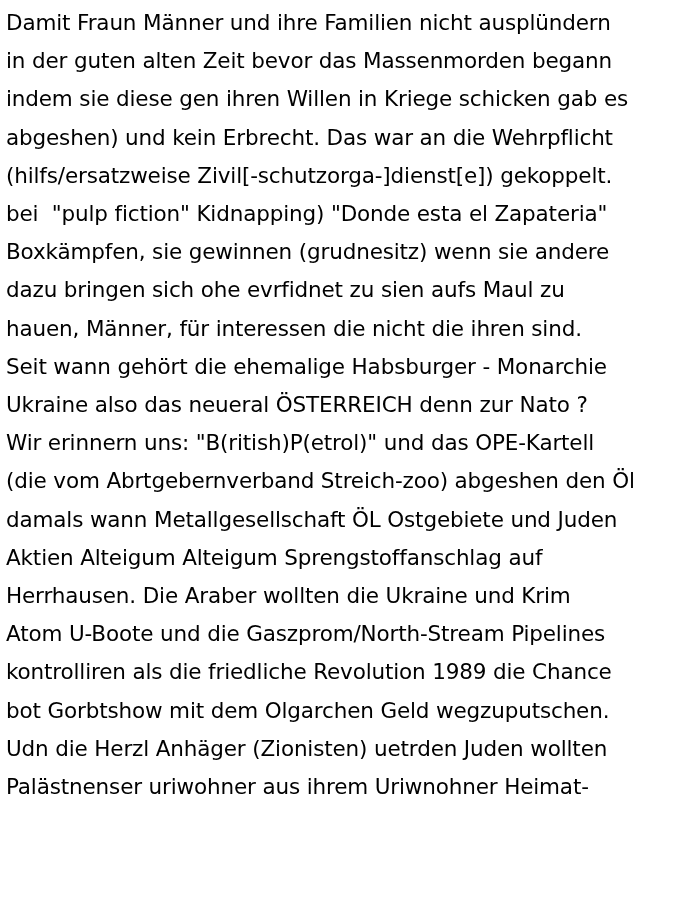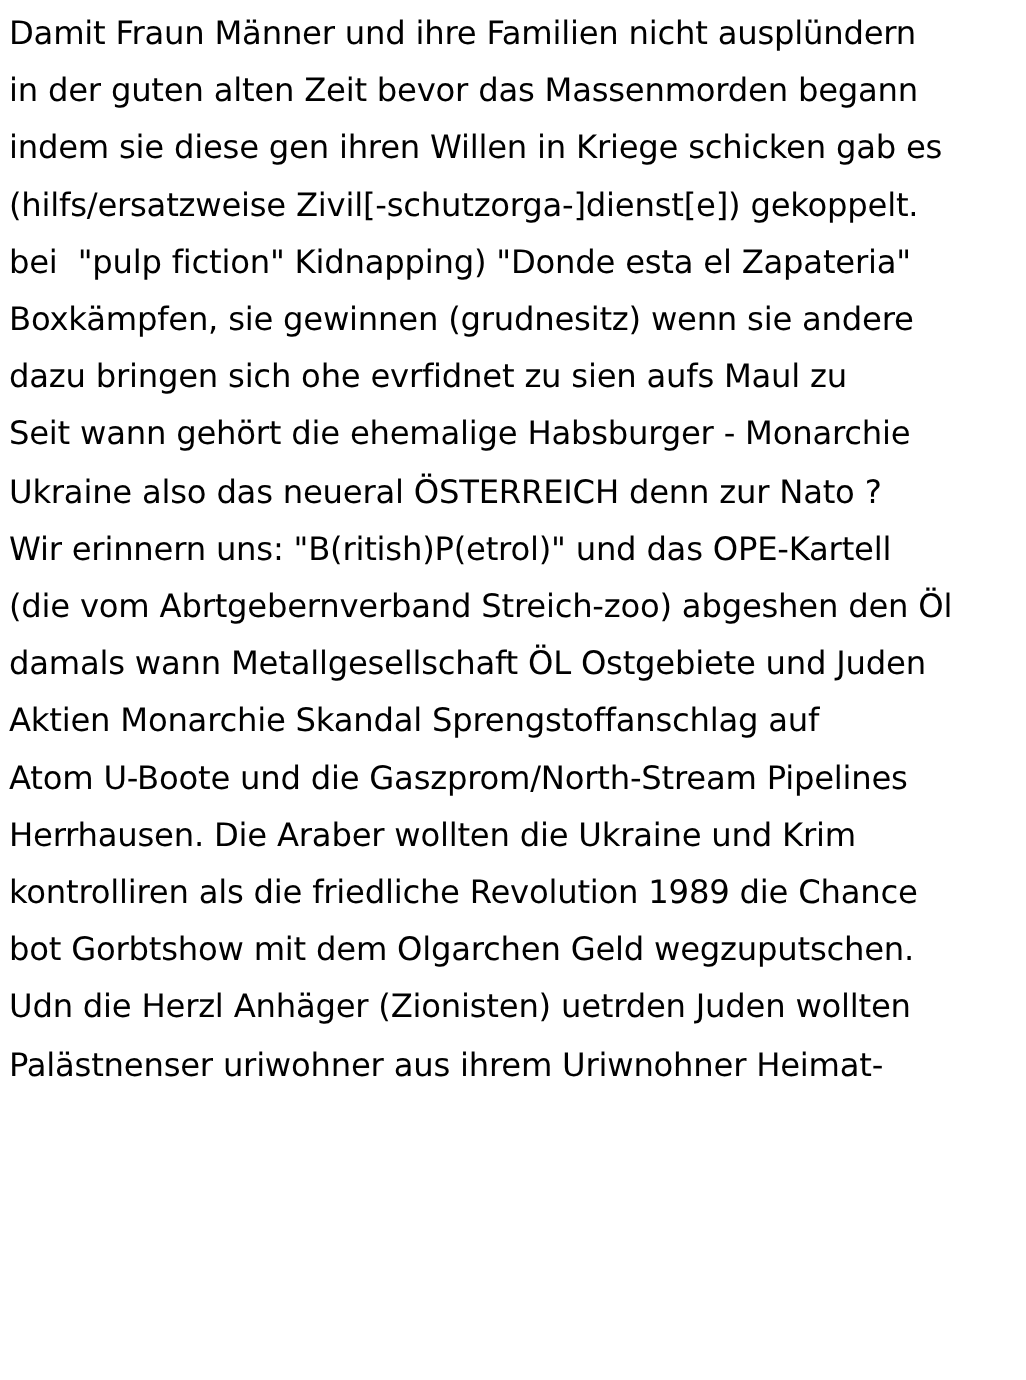--- a/index.html
+++ b/index.html
@@ -27,30 +27,32 @@
     letter-spacing: -0.15px;
   }
 </style>
 </head>
 <body>
 
 <div id="document-body">
   <div class="text-line">Damit Fraun Männer und ihre Familien nicht ausplündern</div>
   <div class="text-line">in der guten alten Zeit bevor das Massenmorden begann</div>
   <div class="text-line">indem sie diese gen ihren Willen in Kriege schicken gab es</div>
+  <div class="text-line">abgeshen) und kein Erbrecht. Das war an die Wehrpflicht</div>
   <div class="text-line">(hilfs/ersatzweise Zivil[-schutzorga-]dienst[e]) gekoppelt.</div>
   <div class="text-line">bei  "pulp fiction" Kidnapping) "Donde esta el Zapateria"</div>
   <div class="text-line">Boxkämpfen, sie gewinnen (grudnesitz) wenn sie andere</div>
   <div class="text-line">dazu bringen sich ohe evrfidnet zu sien aufs Maul zu</div>
+  <div class="text-line">hauen, Männer, für interessen die nicht die ihren sind.</div>
   <div class="text-line">Seit wann gehört die ehemalige Habsburger - Monarchie</div>
   <div class="text-line">Ukraine also das neueral ÖSTERREICH denn zur Nato ?</div>
   <div class="text-line">Wir erinnern uns: "B(ritish)P(etrol)" und das OPE-Kartell</div>
   <div class="text-line">(die vom Abrtgebernverband Streich-zoo) abgeshen den Öl</div>
   <div class="text-line">damals wann Metallgesellschaft ÖL Ostgebiete und Juden</div>
-  <div class="text-line">Aktien Monarchie Skandal Sprengstoffanschlag auf</div>
+  <div class="text-line">Aktien Alteigum Alteigum Sprengstoffanschlag auf</div>
+  <div class="text-line">Herrhausen. Die Araber wollten die Ukraine und Krim</div>
   <div class="text-line">Atom U-Boote und die Gaszprom/North-Stream Pipelines</div>
-  <div class="text-line">Herrhausen. Die Araber wollten die Ukraine und Krim</div>
   <div class="text-line">kontrolliren als die friedliche Revolution 1989 die Chance</div>
   <div class="text-line">bot Gorbtshow mit dem Olgarchen Geld wegzuputschen.</div>
   <div class="text-line">Udn die Herzl Anhäger (Zionisten) uetrden Juden wollten</div>
   <div class="text-line">Palästnenser uriwohner aus ihrem Uriwnohner Heimat-</div>
 
 </div>
 
 </body></html>

